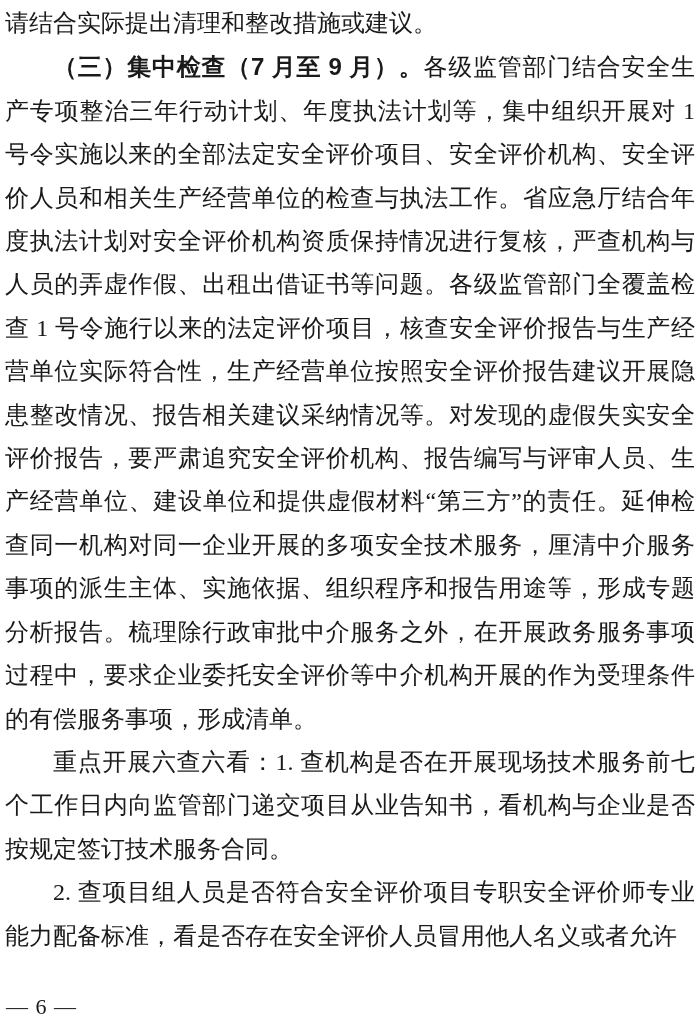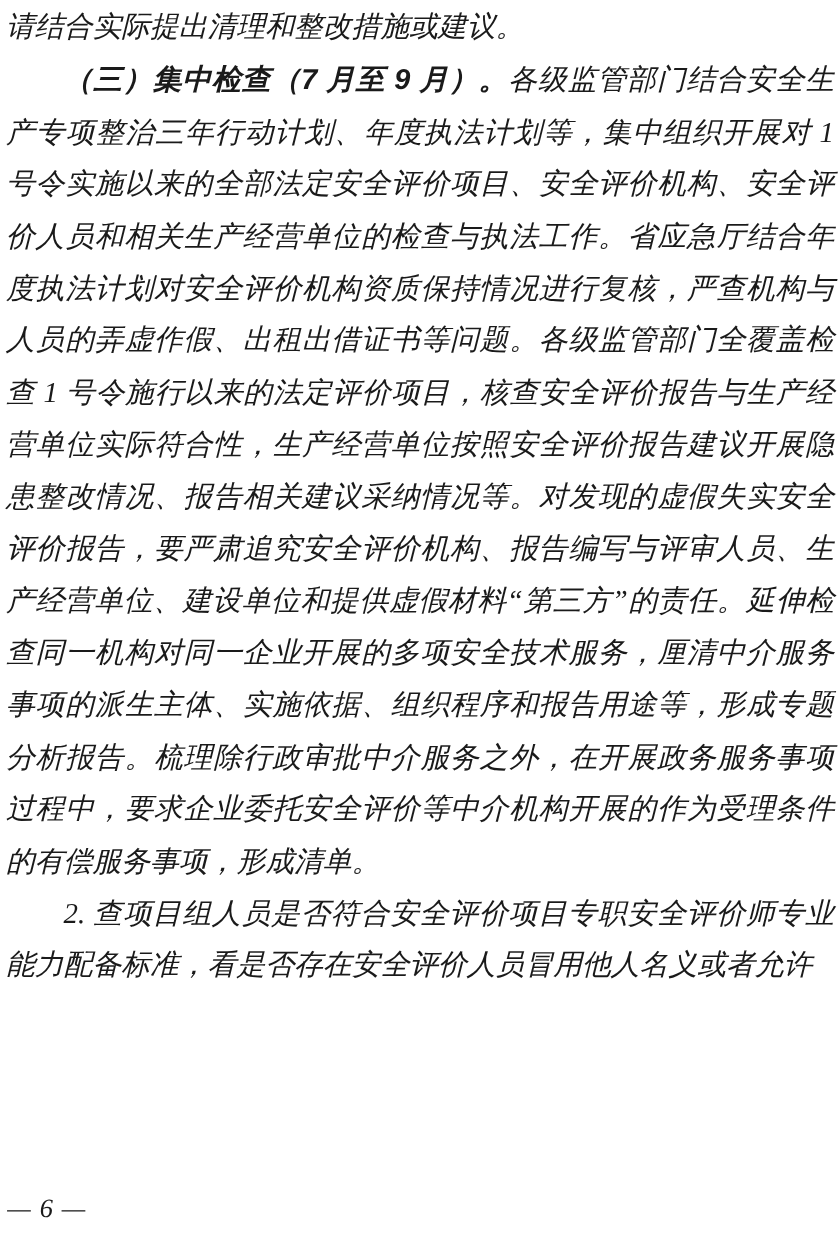--- a/index.html
+++ b/index.html
@@ -8,21 +8,20 @@
     background: #ffffff;
   }
   .page {
     position: relative;
     width: 700px;
     height: 1032px;
     background: #ffffff;
     overflow: hidden;
     font-family: "Liberation Serif", "DejaVu Serif", serif;
     color: #1a1a1a;
-    font-style: italic;
   }
   .content {
     position: absolute;
     top: 2px;
     left: 5px;
     right: 5px;
     font-size: 24px;
     line-height: 43.4px;
     text-align: justify;
     text-justify: inter-ideograph;
@@ -48,16 +47,17 @@
     color: #1a1a1a;
   }
 </style>
 </head>
 <body>
 
 <div class="page">
   <div class="content">
     <p class="para no-indent">请结合实际提出清理和整改措施或建议。</p>
     <p class="para"><span class="section-heading">（三）集中检查（7 月至 9 月）。</span><span>各级监管部门结合安全生产专项整治三年行动计划、年度执法计划等，集中组织开展对 1 号令实施以来的全部法定安全评价项目、安全评价机构、安全评价人员和相关生产经营单位的检查与执法工作。省应急厅结合年度执法计划对安全评价机构资质保持情况进行复核，严查机构与人员的弄虚作假、出租出借证书等问题。各级监管部门全覆盖检查 1 号令施行以来的法定评价项目，核查安全评价报告与生产经营单位实际符合性，生产经营单位按照安全评价报告建议开展隐患整改情况、报告相关建议采纳情况等。对发现的虚假失实安全评价报告，要严肃追究安全评价机构、报告编写与评审人员、生产经营单位、建设单位和提供虚假材料“第三方”的责任。延伸检查同一机构对同一企业开展的多项安全技术服务，厘清中介服务事项的派生主体、实施依据、组织程序和报告用途等，形成专题分析报告。梳理除行政审批中介服务之外，在开展政务服务事项过程中，要求企业委托安全评价等中介机构开展的作为受理条件的有偿服务事项，形成清单。</span></p>
+    <p class="para">重点开展六查六看：1. 查机构是否在开展现场技术服务前七个工作日内向监管部门递交项目从业告知书，看机构与企业是否按规定签订技术服务合同。</p>
     <p class="para">2. 查项目组人员是否符合安全评价项目专职安全评价师专业能力配备标准，看是否存在安全评价人员冒用他人名义或者允许</p>
   </div>
   <div class="footer">— 6 —</div>
 </div>
 
 </body></html>

